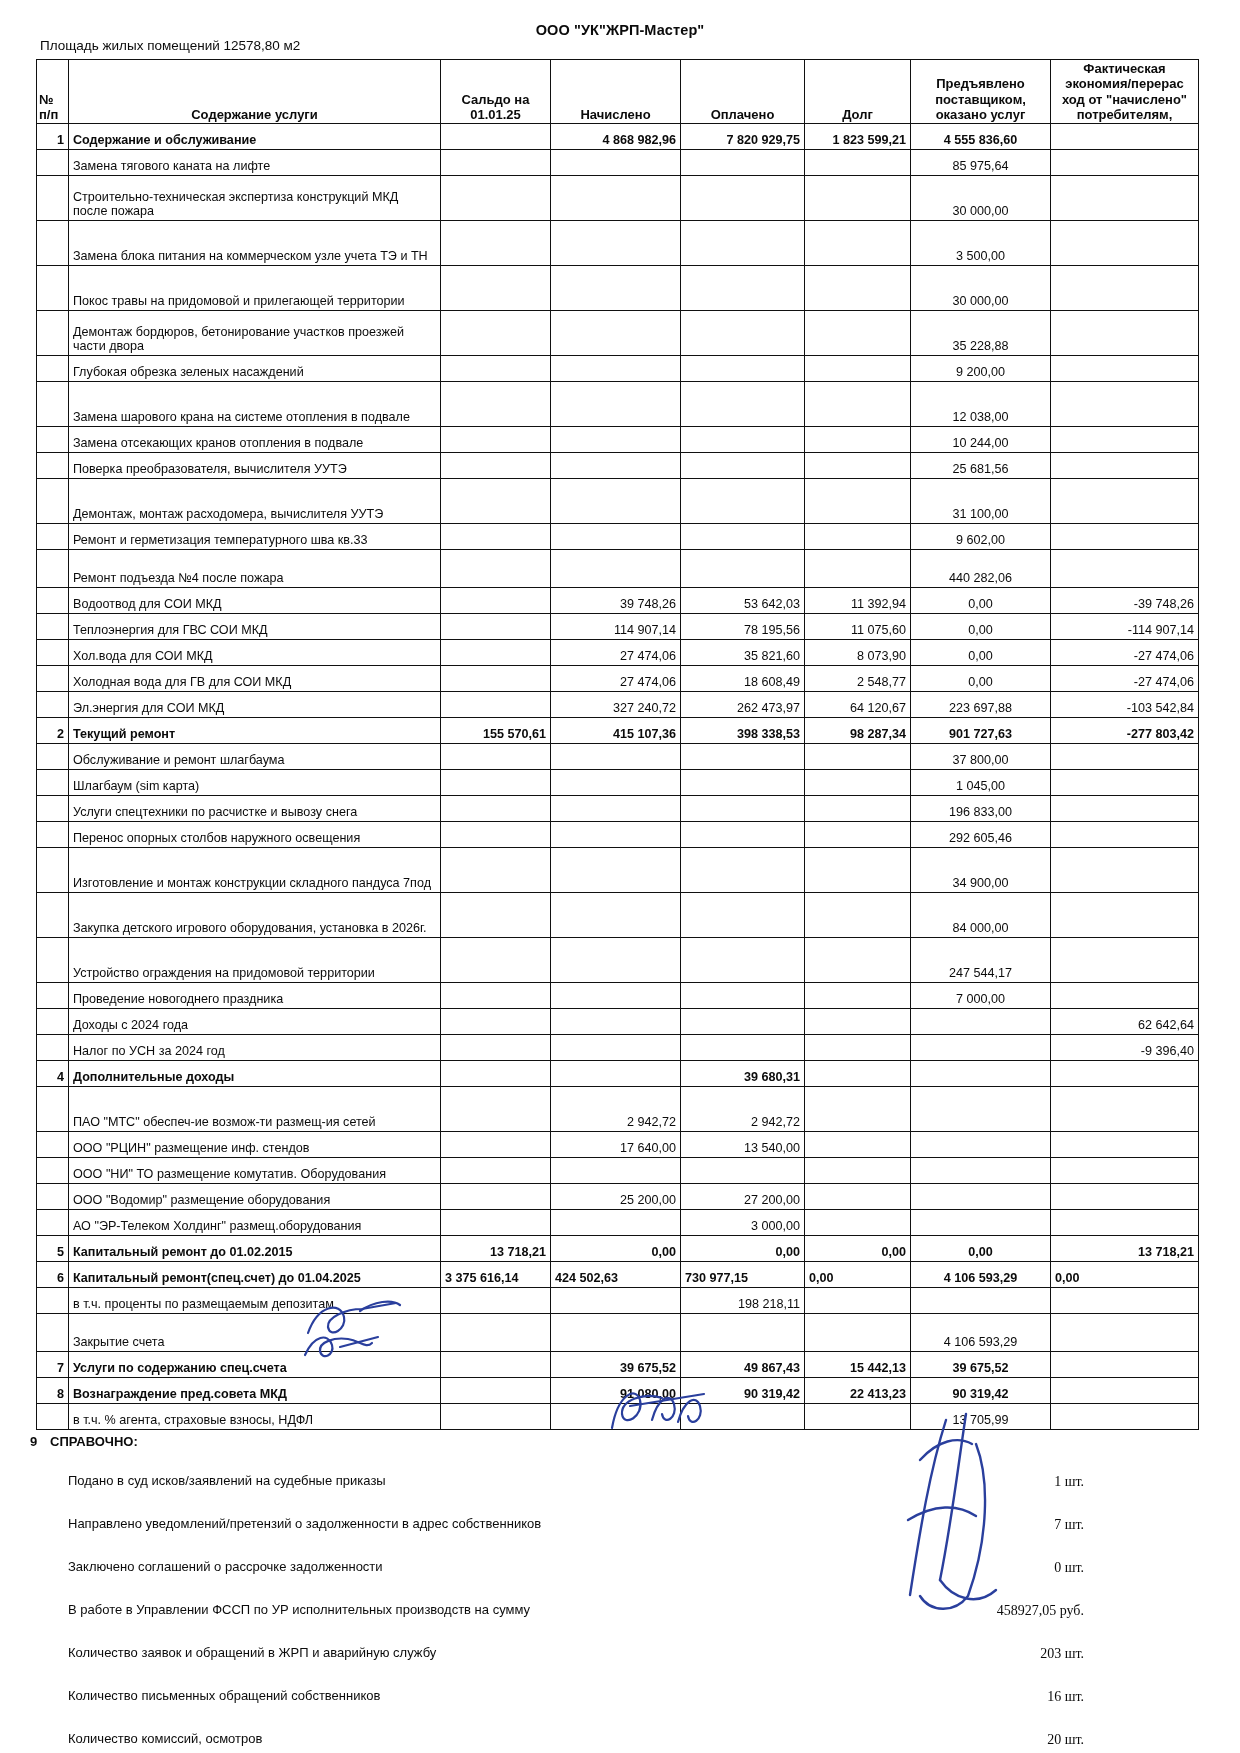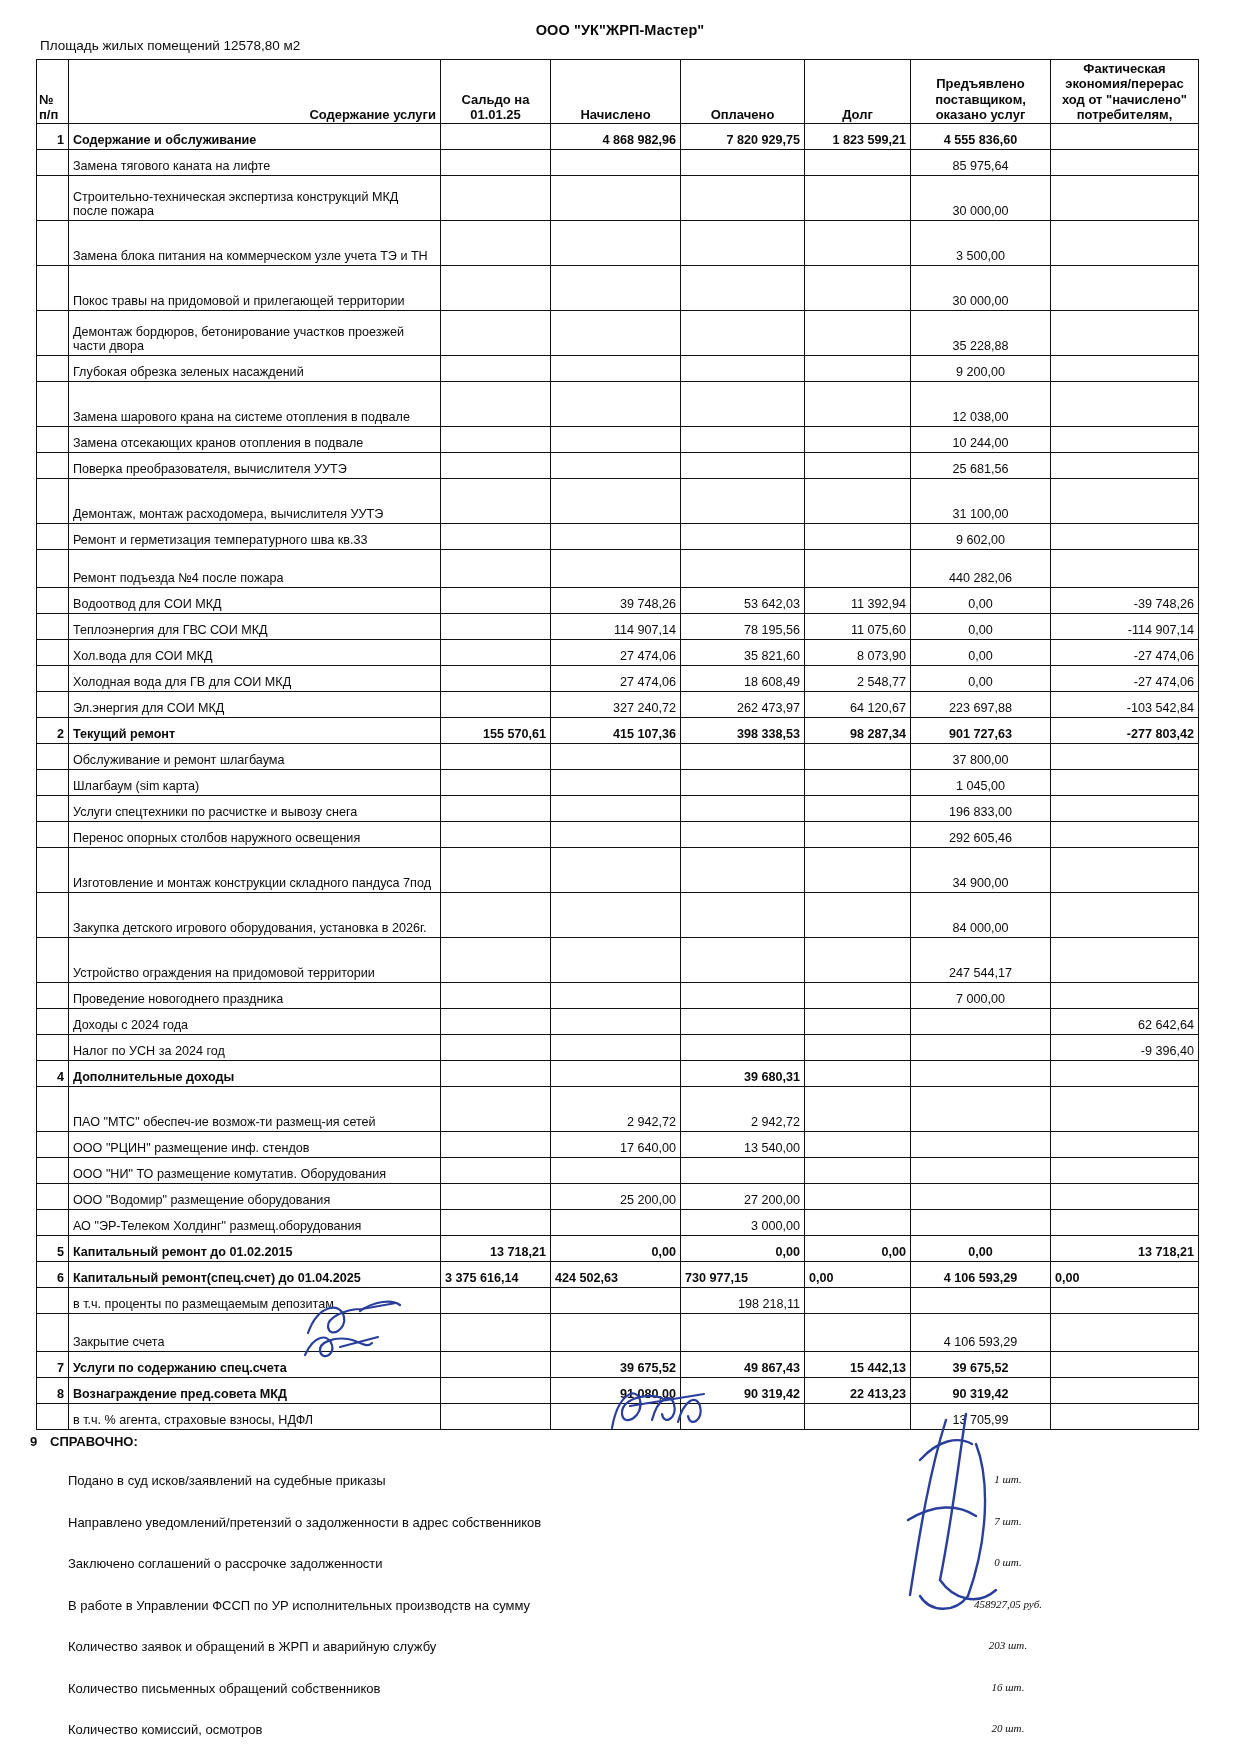--- a/index.html
+++ b/index.html
@@ -75,21 +75,21 @@
   thead td {
     text-align: center;
     font-weight: bold;
     font-size: 13px;
     vertical-align: bottom;
     padding-bottom: 2px;
     line-height: 1.25;
     margin-left: 16px;
   }
   thead td.hd-num { text-align: left; padding-left: 2px; }
-  thead td.hd-name { text-align: right; padding-left: 4px; }
+  thead td.hd-name { text-align: center; padding-left: 4px; }
 
   td.num   { text-align: right; padding-right: 5px; }
   td.name  { text-align: left; }
   td.val   { text-align: right; padding-right: 8px; }
   td.val-c { text-align: center; }
   td.val-l { text-align: left; padding-left: 5px; }
   tr.bold td { font-weight: bold; }
   td.b { font-weight: normal; }
 
   .h26 { height: 23px; }
@@ -115,26 +115,25 @@
   .sp-row {
     display: flex;
     justify-content: space-between;
     padding: 0 0 0 32px;
     line-height: 1.42;
     margin-top: 23px;
   }
   .sp-row .sp-label { white-space: nowrap; }
   .sp-row .sp-value {
     width: 300px;
-    text-align: center;
+    text-align: right;
     padding-right: 148px;
     box-sizing: border-box;
     font-family: "Liberation Serif", serif;
-    font-size: 11px;
-    font-style: italic;
+    font-size: 14px;
   }
 
   
   .signatures {
     padding: 26px 8px 0 36px;
     font-size: 13.5px;
     position: relative;
   }
   .sig-row {
     display: flex;

